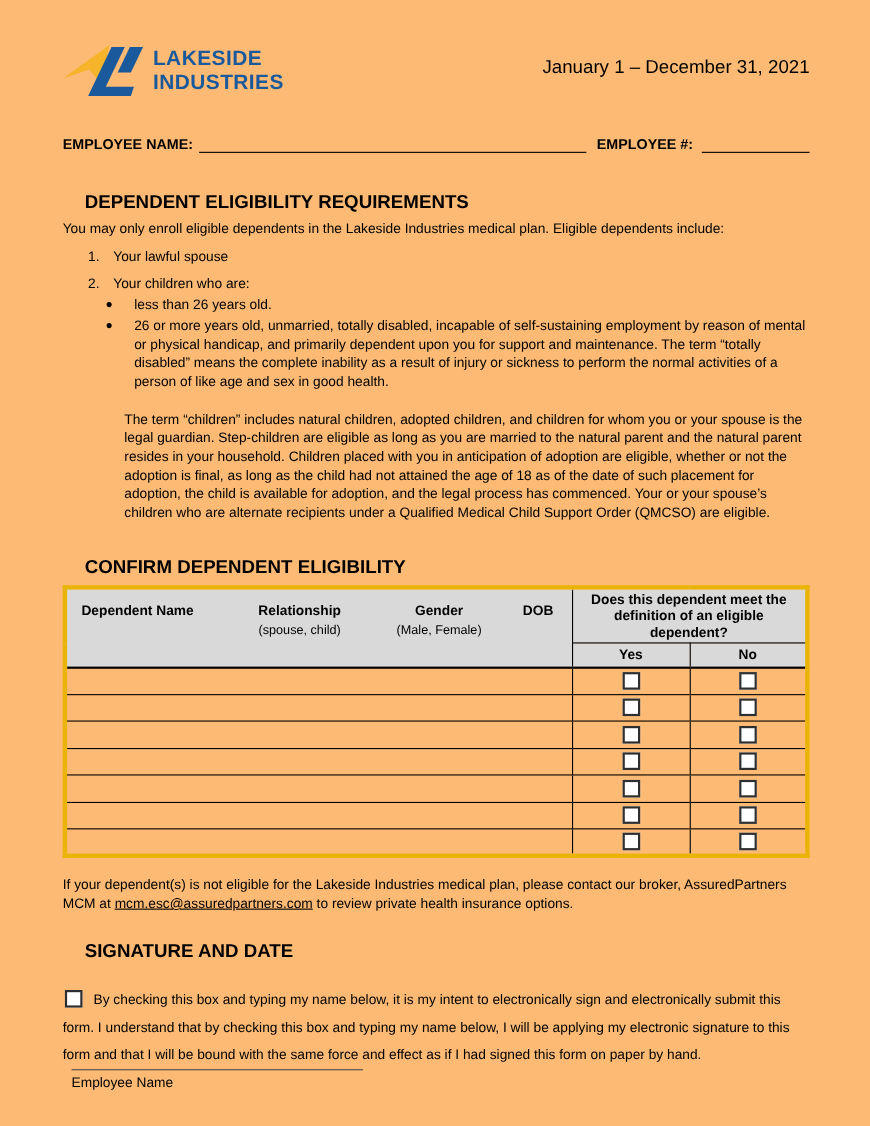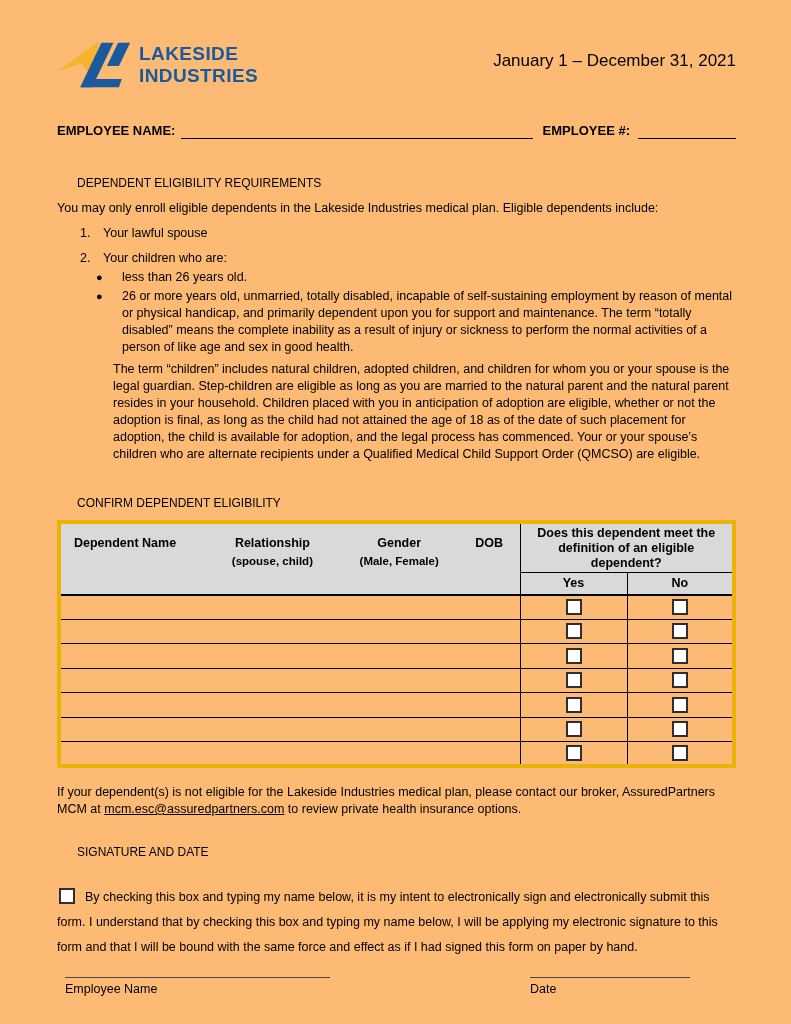--- a/index.html
+++ b/index.html
@@ -24,65 +24,65 @@
   .doc-subtitle { font-size: 17px; margin-top: 4px; }
 
   
   .employee-row { display: flex; align-items: flex-end; margin-top: 30px; }
   .emp-label { font-weight: bold; font-size: 13px; white-space: nowrap; }
   .fill-line { border-bottom: 1px solid #000; height: 15px; }
   .fill-name { flex: 1 1 auto; margin: 0 10px 0 6px; }
   .fill-num { width: 98px; margin-left: 8px; }
 
   
-  .section-heading { font-weight: normal; font-size: 12px; padding-left: 20px; }
+  .section-heading { font-weight: bold; font-size: 17px; padding-left: 20px; }
   .h-req { margin-top: 36px; }
   .h-confirm { margin-top: 32px; }
   .h-sig { margin-top: 26px; }
 
   .intro { margin-top: 8px; }
 
   .num-item { display: flex; margin-top: 8px; }
   .num-item .num { margin-left: 23px; width: 23px; }
 
   .bullet-item { display: flex; margin-top: 2px; }
   .bullet-item .glyph { margin-left: 39px; width: 26px; font-size: 11px; }
   .bullet-item .btext { width: 613px; }
 
-  .children-note { margin-left: 56px; width: 622px; margin-top: 5px; }
+  .children-note { margin-left: 56px; width: 622px; margin-top: 17px; }
 
   
   table.dep-table { border-collapse: collapse; width: 679px; margin-top: 8px; table-layout: fixed; }
   table.dep-table, table.dep-table th, table.dep-table td { border-color: #000; }
   table.dep-table { border: 4px solid #eab308; }
   thead th { background: #d9d9d9; font-size: 12.5px; font-weight: bold; }
   .th-left { width: 461px; vertical-align: top; padding-top: 11px; border-right: 1px solid #000; border-bottom: 2px solid #000; }
   .hcols { display: flex; }
   .hcol { text-align: center; }
   .hcol.c-name { width: 145px; text-align: left; padding-left: 13px; }
   .hcol.c-rel { width: 135px; }
   .hcol.c-gen { width: 120px; }
   .hcol.c-dob { width: 61px; }
-  .hsub { font-weight: bold; font-size: 11.5px; margin-top: 1px; }
+  .hsub { font-weight: normal; font-size: 11.5px; margin-top: 1px; }
   .th-question { height: 31px; border-bottom: 1px solid #000; font-weight: bold; text-align: center; line-height: 15px; padding: 2px 6px 1px 6px; vertical-align: top; }
   .th-yes { width: 127px; border-right: 1px solid #000; height: 22px; border-bottom: 2px solid #000; }
   .th-no { width: 91px; border-bottom: 2px solid #000; }
   tbody td { border-top: 1px solid #7f7f7f; height: 24.5px; text-align: center; vertical-align: middle; }
   tbody td.cell-left { border-right: 1px solid #000; }
   tbody td.cell-yes { border-right: 1px solid #000; }
   .checkbox { display: inline-block; width: 16px; height: 16px; border: 2px solid #2e2e2e; background: #fff; vertical-align: middle; }
 
   
   .broker-note { margin-top: 16px; width: 679px; }
   .email-link { text-decoration: underline; color: #000; }
 
   
   .consent { margin-top: 24px; width: 679px; line-height: 25px; }
   .consent .checkbox { margin-right: 10px; margin-left: 2px; vertical-align: -3px; }
-  .sig-row { display: flex; margin-top: 17px; }
+  .sig-row { display: flex; margin-top: 0; }
   .sig-block { }
   .sig-left { margin-left: 8px; width: 265px; }
   .sig-right { margin-left: auto; margin-right: 46px; width: 160px; }
   .sig-line { border-top: 1px solid #4a4a4a; height: 1px; }
   .sig-label { margin-top: 3px; font-size: 12.5px; }
 </style>
 </head>
 <body>
 
 <div class="page">
@@ -212,20 +212,16 @@
     <div class="section-heading h-sig">SIGNATURE AND DATE</div>
     <div class="consent">
       <span class="checkbox"></span><span>By checking this box and typing my name below, it is my intent to electronically sign and electronically submit this form. I understand that by checking this box and typing my name below, I will be applying my electronic signature to this form and that I will be bound with the same force and effect as if I had signed this form on paper by hand.</span>
     </div>
 
     <div class="sig-row">
       <div class="sig-block sig-left">
         <div class="sig-line"></div>
         <div class="sig-label">Employee Name</div>
       </div>
-      <div class="sig-block sig-right">
-        <div class="sig-line"></div>
-        <div class="sig-label">Date</div>
-      </div>
     </div>
 
   </div>
 </div>
 
 </body></html>

